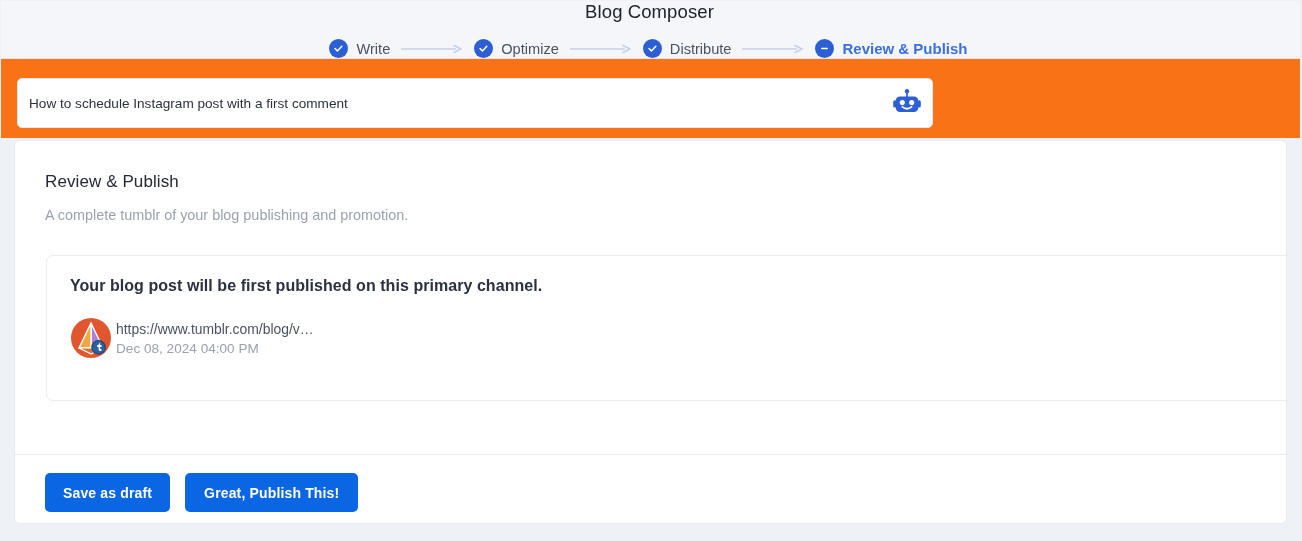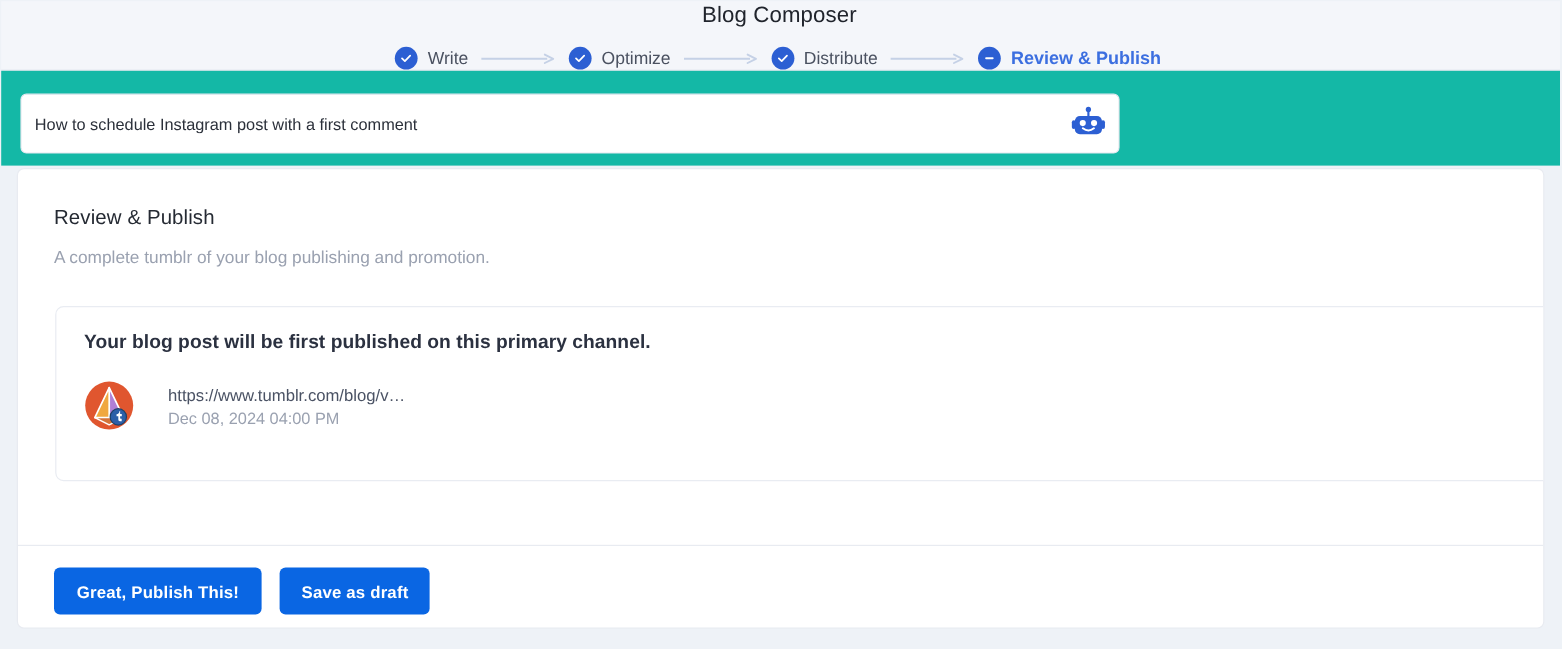--- a/index.html
+++ b/index.html
@@ -92,21 +92,21 @@
   }
   .connector svg { display: block; }
 
   
   .title-strip {
     position: absolute;
     left: 1px;
     top: 59px;
     width: 1299px;
     height: 79px;
-    background: #14b8a6;
+    background: #f97316;
     box-sizing: border-box;
   }
 
   .title-card {
     position: absolute;
     left: 16px;
     top: 19px;
     width: 916px;
     height: 50px;
     background: #ffffff;
@@ -191,21 +191,21 @@
     color: #2b3140;
     letter-spacing: 0.05px;
   }
 
   .channel-row {
     position: absolute;
     left: 23px;
     top: 61px;
     display: flex;
     align-items: center;
-    gap: 28px;
+    gap: 4px;
   }
 
   .avatar {
     width: 42px;
     height: 42px;
     flex: none;
     position: relative;
   }
   .avatar svg { display: block; }
 
@@ -368,19 +368,19 @@
         <span class="channel-meta">
           <span class="channel-url">https://www.tumblr.com/blog/v…</span>
           <span class="channel-date">Dec 08, 2024 04:00 PM</span>
         </span>
       </div>
     </div>
 
     <div class="footer-divider"></div>
 
     <div class="footer">
+      <button class="btn">Save as draft</button>
       <button class="btn btn-publish">Great, Publish This!</button>
-      <button class="btn">Save as draft</button>
     </div>
 
   </div>
 
 </div>
 
 </body></html>

